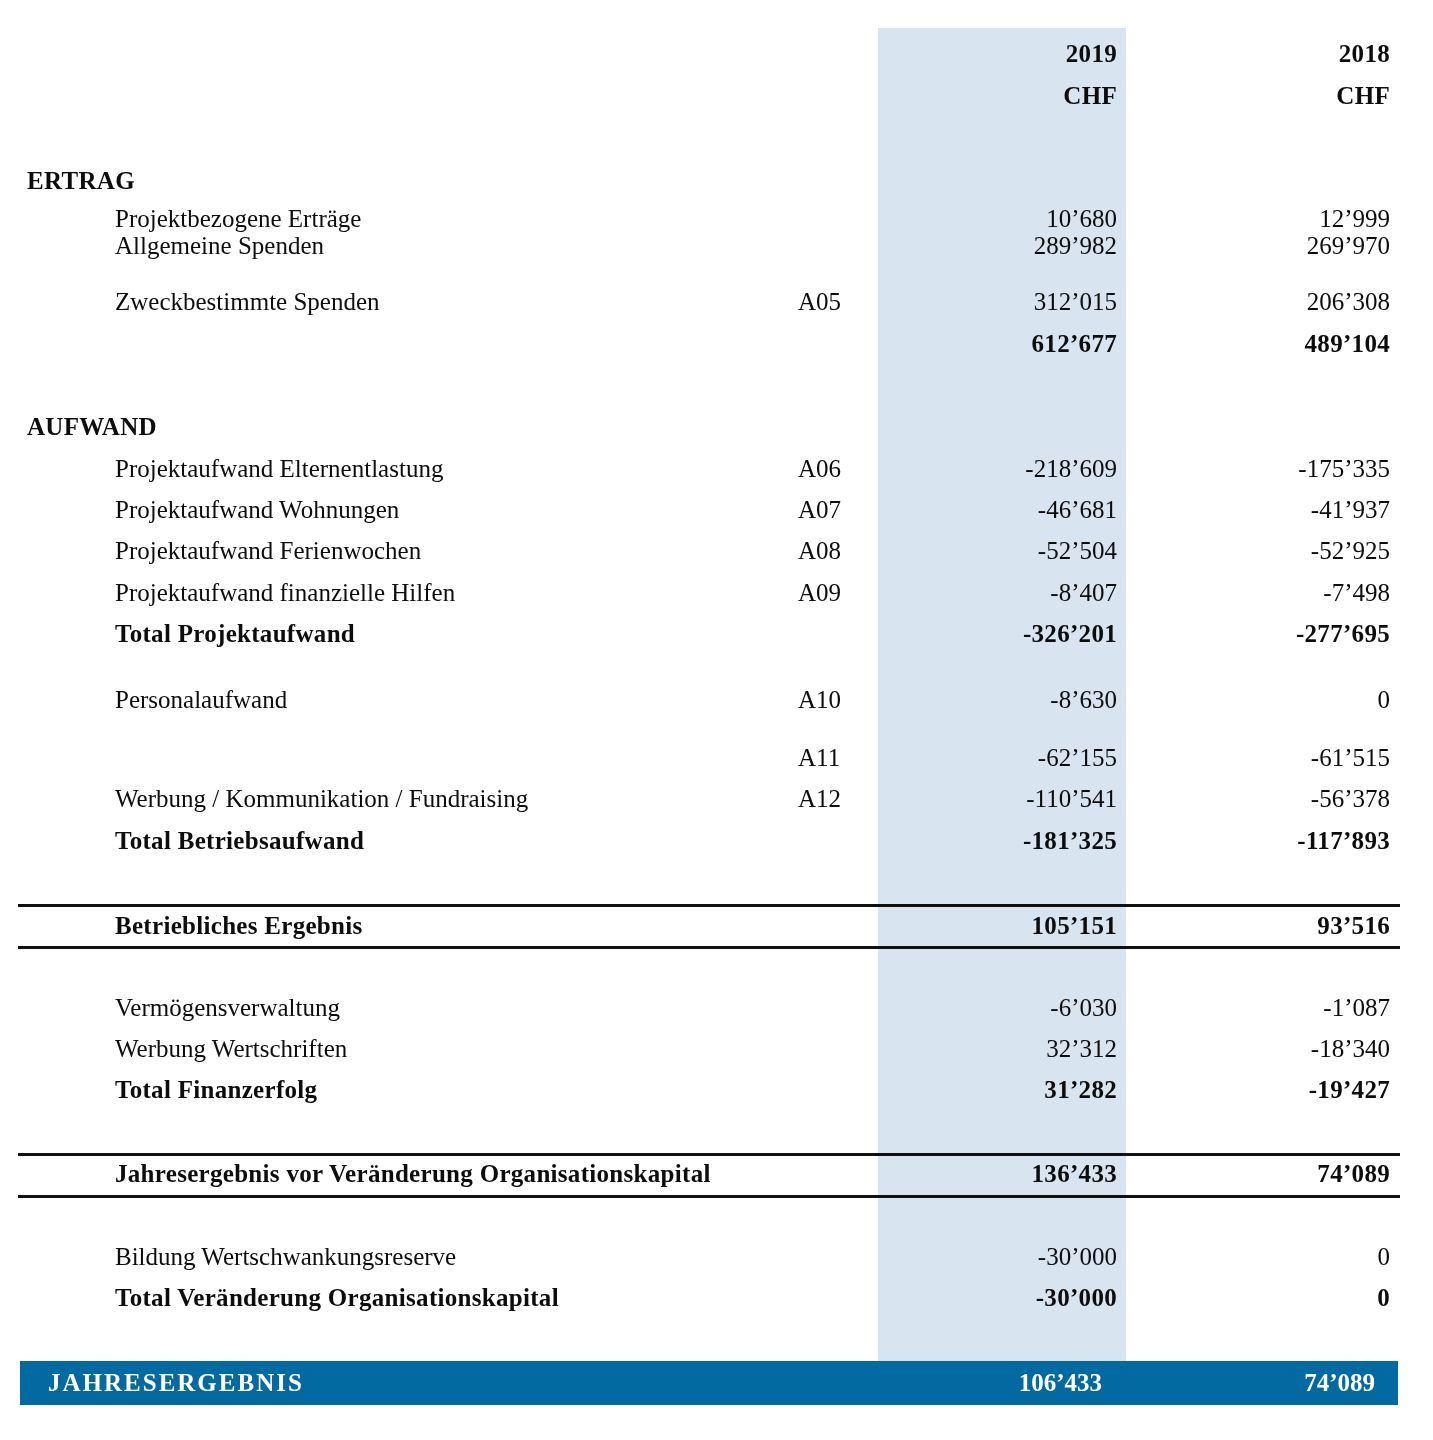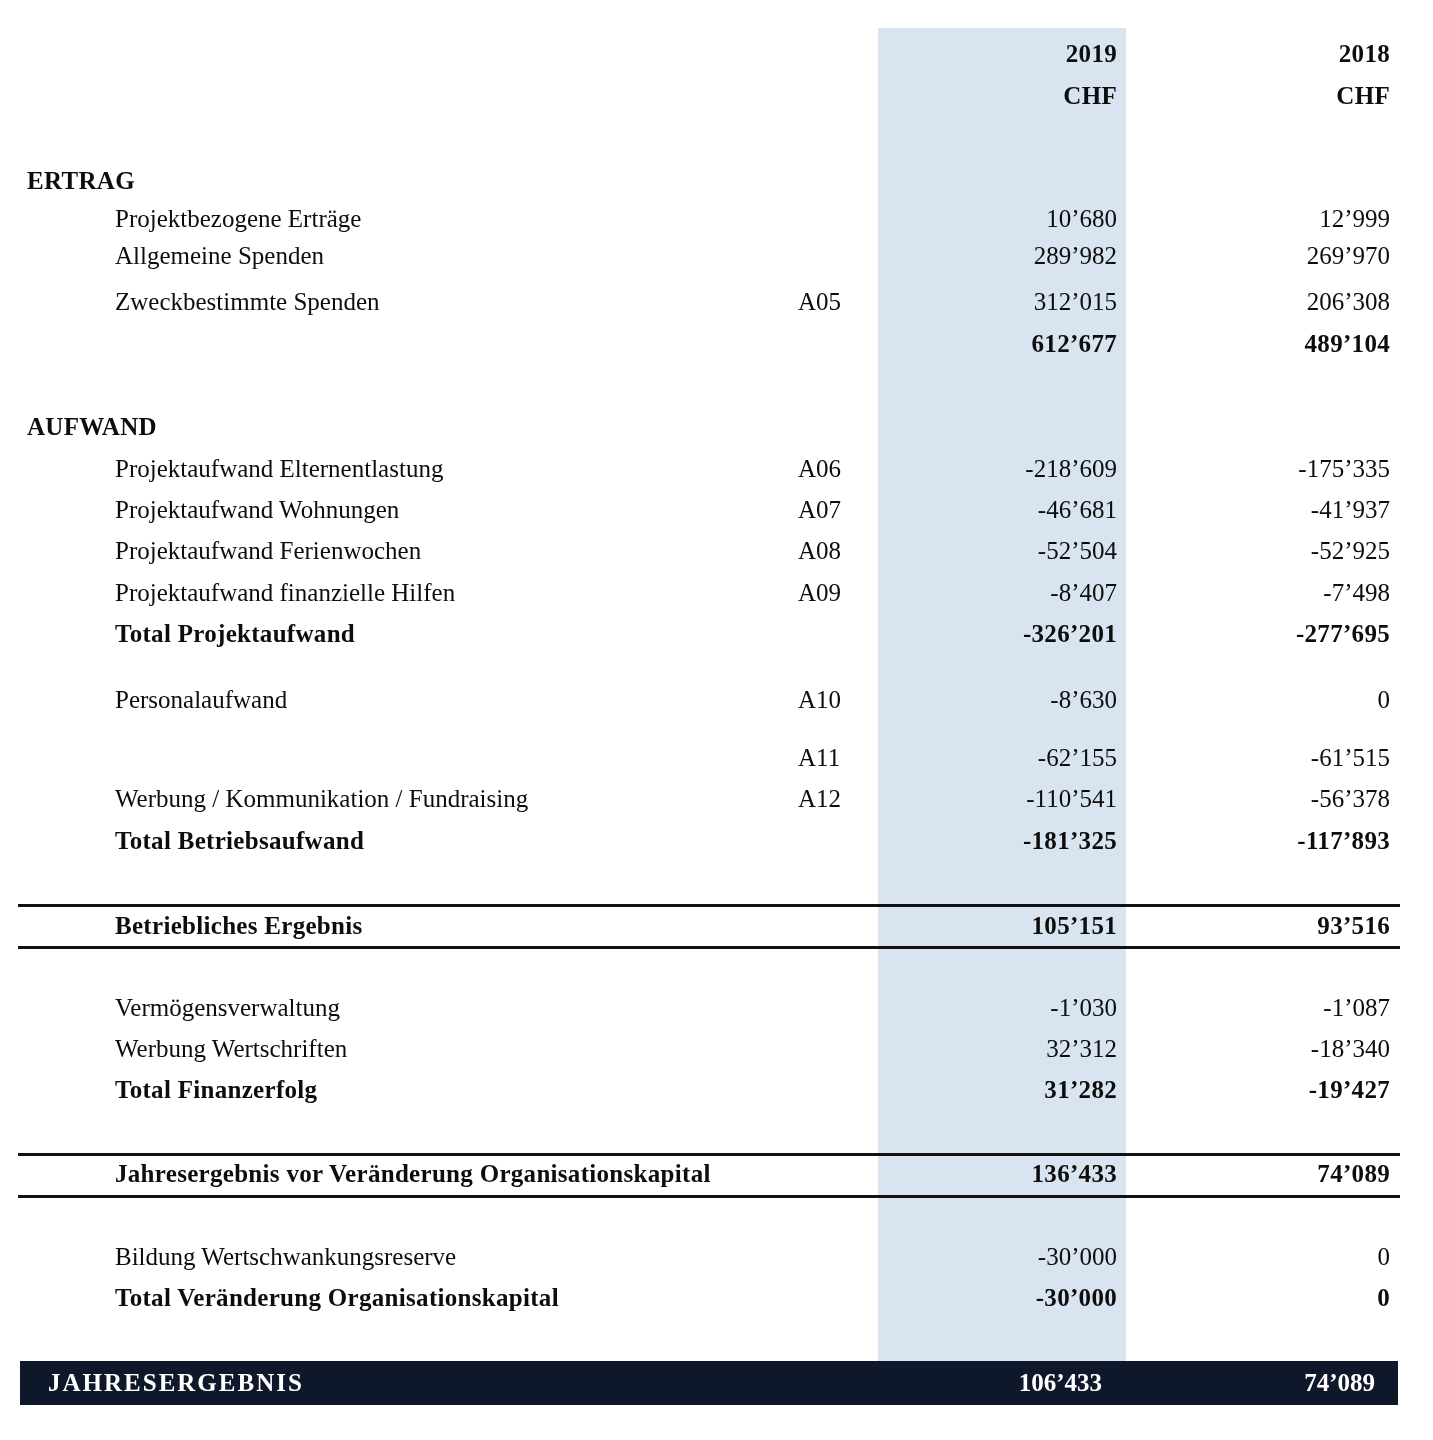--- a/index.html
+++ b/index.html
@@ -42,21 +42,21 @@
     height: 3px;
     background: #111111;
   }
   .bar {
     position: absolute;
     left: 20px;
     top: 1361px;
     width: 1378px;
     height: 44px;
     line-height: 44px;
-    background: #0f172a;
+    background: #0369a1;
     color: #ffffff;
     font-size: 25px;
     font-weight: bold;
     white-space: nowrap;
   }
   .bar .label { position: absolute; left: 28px; letter-spacing: 2px; }
   .bar .v2019 { position: absolute; right: 296px; text-align: right; }
   .bar .v2018 { position: absolute; right: 23px; text-align: right; }
 </style>
 </head>
@@ -77,21 +77,21 @@
 
   <div class="row section" style="top:161px">
     <span class="label">ERTRAG</span>
   </div>
   <div class="row" style="top:199px">
     <span class="label">Projektbezogene Erträge</span>
     <span class="ref"></span>
     <span class="v2019">10’680</span>
     <span class="v2018">12’999</span>
   </div>
-  <div class="row" style="top:236px">
+  <div class="row" style="top:226px">
     <span class="label">Allgemeine Spenden</span>
     <span class="ref"></span>
     <span class="v2019">289’982</span>
     <span class="v2018">269’970</span>
   </div>
   <div class="row" style="top:282px">
     <span class="label">Zweckbestimmte Spenden</span>
     <span class="ref">A05</span>
     <span class="v2019">312’015</span>
     <span class="v2018">206’308</span>
@@ -160,21 +160,21 @@
   <div class="rule" style="top:904px"></div>
   <div class="row total" style="top:906px">
     <span class="label">Betriebliches Ergebnis</span>
     <span class="v2019">105’151</span>
     <span class="v2018">93’516</span>
   </div>
   <div class="rule" style="top:946px"></div>
 
   <div class="row" style="top:988px">
     <span class="label">Vermögensverwaltung</span>
-    <span class="v2019">-1’030</span>
+    <span class="v2019">-6’030</span>
     <span class="v2018">-1’087</span>
   </div>
   <div class="row" style="top:1029px">
     <span class="label">Werbung Wertschriften</span>
     <span class="v2019">32’312</span>
     <span class="v2018">-18’340</span>
   </div>
   <div class="row total" style="top:1070px">
     <span class="label">Total Finanzerfolg</span>
     <span class="v2019">31’282</span>

